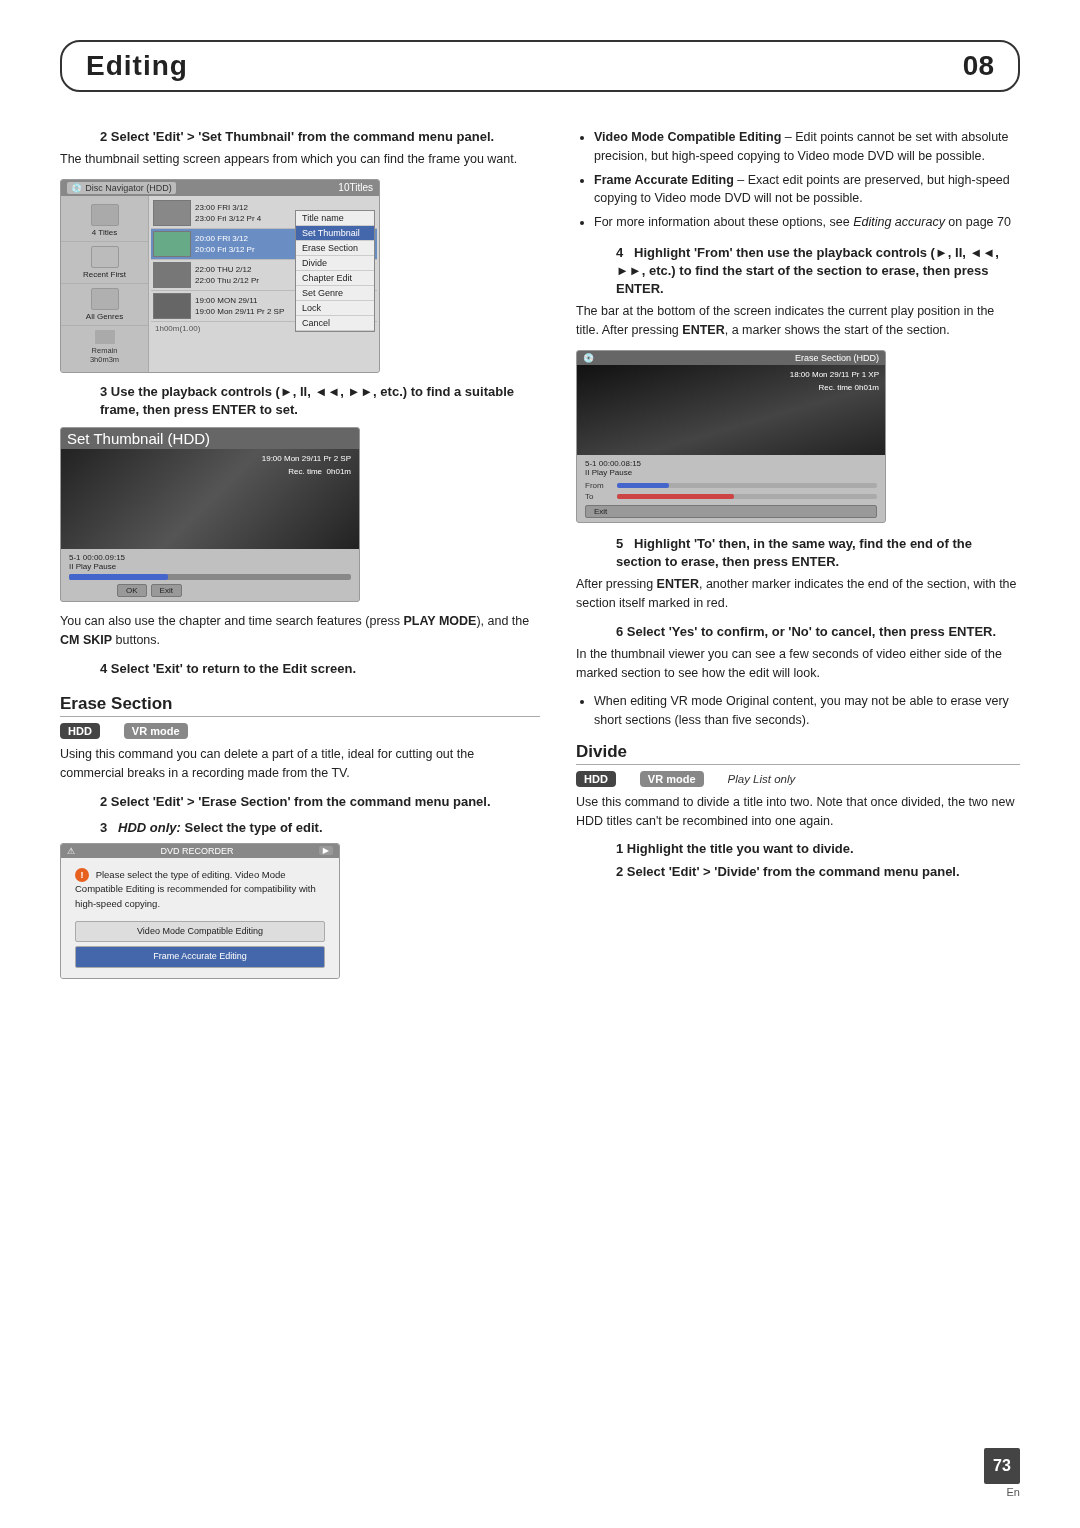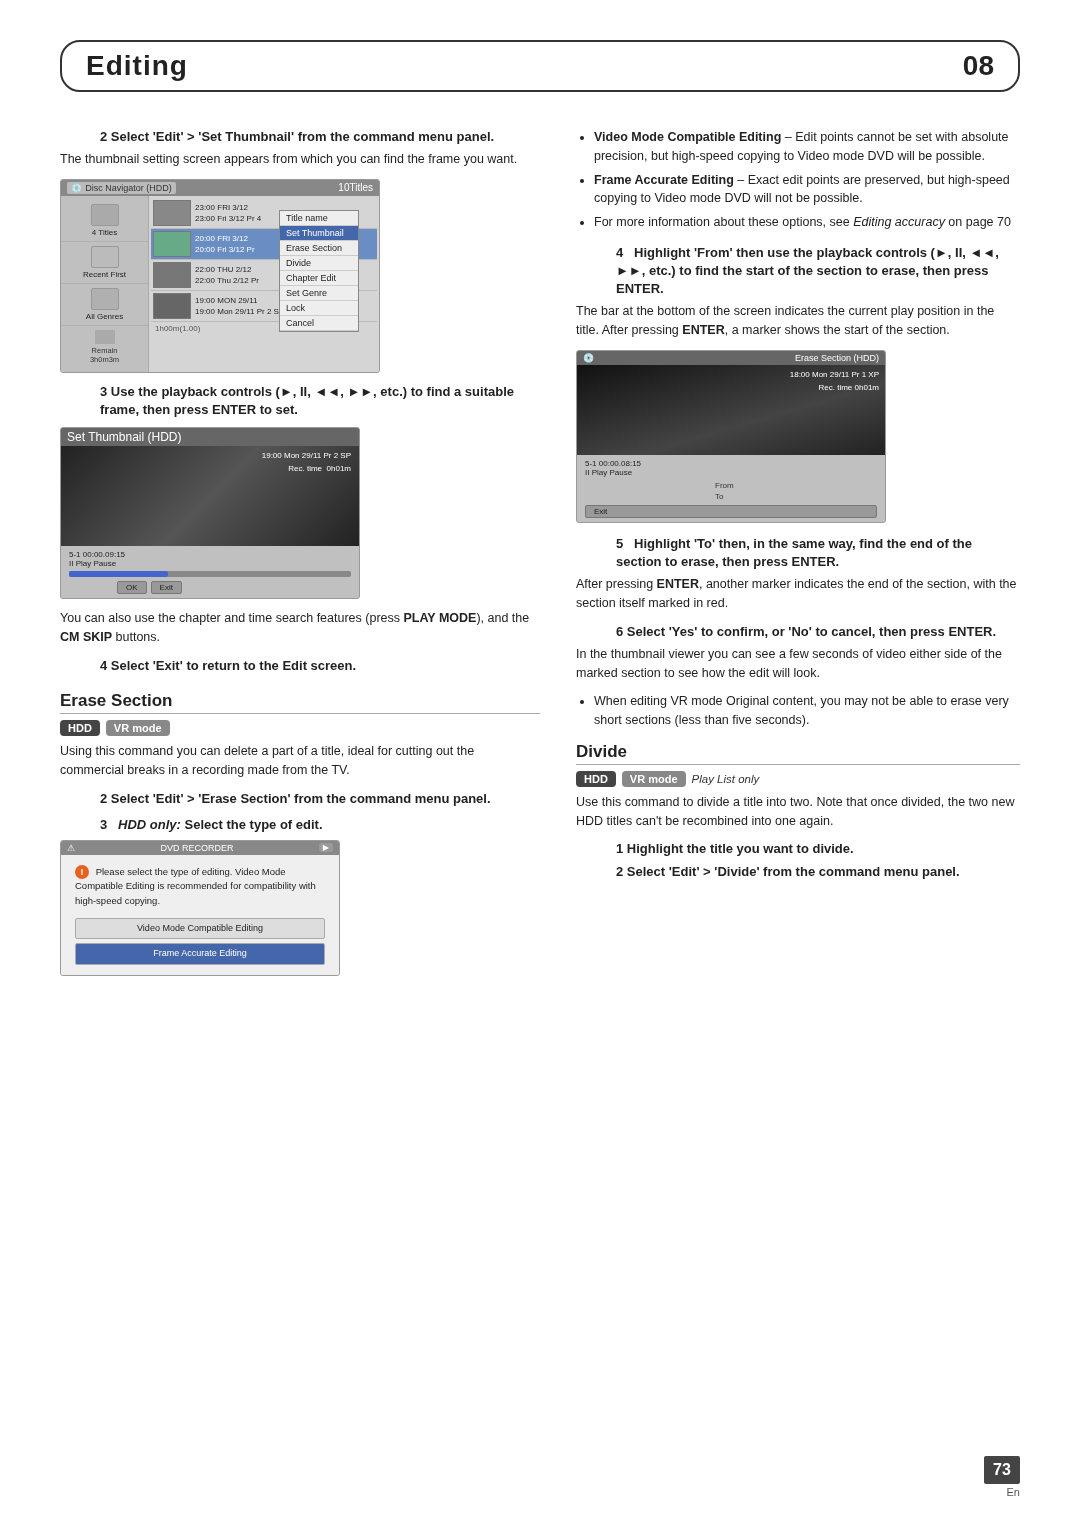--- a/index.html
+++ b/index.html
@@ -80,21 +80,21 @@
       color: #fff;
       margin-right: 4px;
     }
     .badge-hdd { background: #444; }
     .badge-vr { background: #888; }
     .badge-label {
       font-size: 11.5px;
       font-style: italic;
       color: #333;
     }
-    .badges-row { margin-bottom: 6px; display: flex; align-items: center; gap: 2px; }
+    .badges-row { margin-bottom: 6px; display: flex; align-items: center; gap: 20px; }
     
     .screen-container {
       background: #ddd;
       border: 1.5px solid #999;
       border-radius: 3px;
       margin: 8px 0 10px 0;
       overflow: hidden;
       position: relative;
     }
     
@@ -164,21 +164,21 @@
       width: 38px;
       height: 26px;
       background: #888;
       border: 1px solid #777;
       margin-right: 4px;
       flex-shrink: 0;
     }
     .disc-nav-info { font-size: 8px; color: #222; line-height: 1.4; flex:1; }
     .disc-nav-menu {
       position: absolute;
-      right: 20px;
+      right: 4px;
       top: 30px;
       background: #eee;
       border: 1px solid #888;
       width: 80px;
       font-size: 9px;
     }
     .disc-nav-menu-item {
       padding: 2px 6px;
       border-bottom: 1px solid #ccc;
       color: #222;
@@ -188,21 +188,21 @@
       color: #fff;
     }
     
     .set-thumb {
       width: 300px;
       background: #aaa;
     }
     .set-thumb-bar {
       background: #666;
       color: #fff;
-      font-size: 12px;
+      font-size: 15px;
       padding: 2px 6px;
       display: flex;
       justify-content: space-between;
     }
     .set-thumb-body {
       background: #333;
       height: 100px;
       display: flex;
       align-items: center;
       justify-content: center;
@@ -350,21 +350,20 @@
     }
     .erase-sec-bottom {
       background: #c0c0c0;
       padding: 4px 8px;
       font-size: 8px;
     }
     .erase-sec-labels {
       display: flex;
       flex-direction: column;
       gap: 2px;
-      align-items: center;
     }
     .erase-label-row {
       display: flex;
       align-items: center;
       gap: 4px;
     }
     .erase-label-tag {
       font-size: 8px;
       width: 28px;
       color: #333;
@@ -412,21 +411,21 @@
       flex-direction: column;
       align-items: flex-end;
       gap: 2px;
     }
     .page-number {
       font-size: 16px;
       font-weight: bold;
       background: #444;
       color: #fff;
       width: 36px;
-      height: 28px;
+      height: 36px;
       display: flex;
       align-items: center;
       justify-content: center;
       border-radius: 2px;
     }
     .page-lang {
       font-size: 11px;
       color: #555;
     }
     b { font-weight: bold; }

